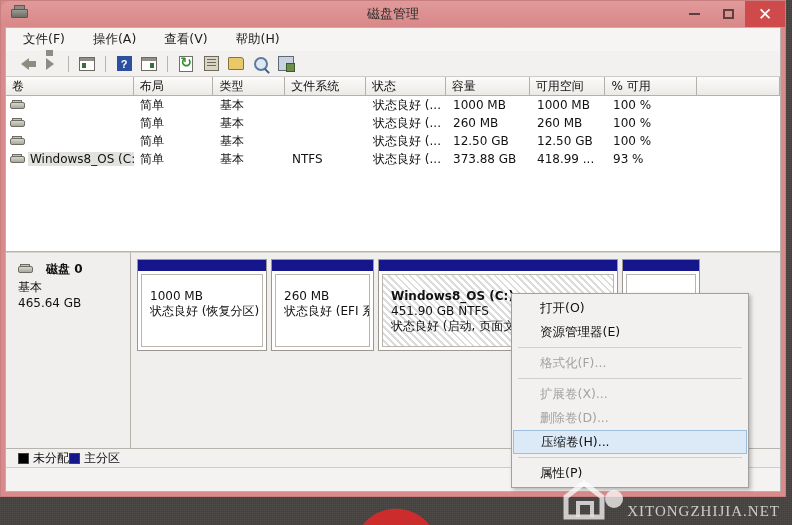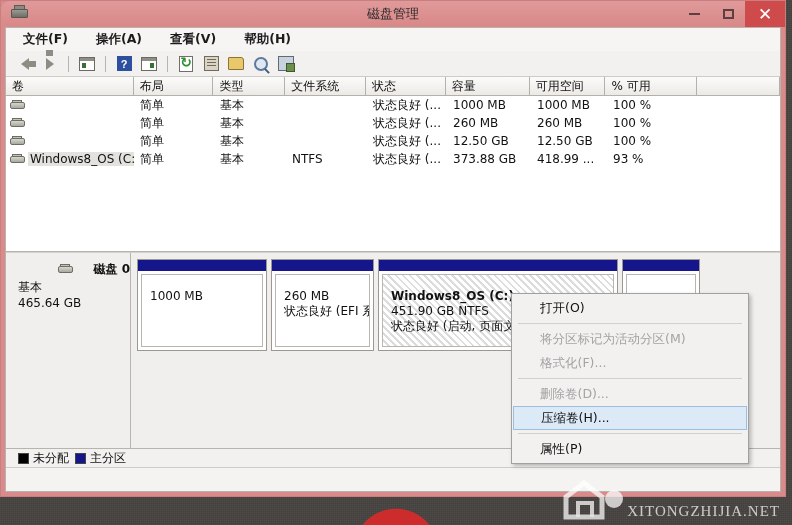--- a/index.html
+++ b/index.html
@@ -62,21 +62,21 @@
     flex:1; margin:0 4px 4px 4px; background:#f2f1f0;
     border:1px solid #b7b3ad; display:flex; flex-direction:column;
     position:relative;
   }
   #menubar {
     height:23px; flex:0 0 23px; display:flex; align-items:center;
     background:#f6f5f4; padding-left:14px; gap:22px;
     font-size:12.5px; color:#1c1c1c;
     font-family:"DejaVu Sans","Liberation Sans",sans-serif;
   }
-  .menu-item { padding:2px 3px; cursor:default;font-weight:bold; }
+  .menu-item { padding:2px 3px; cursor:default; }
   #toolbar {
     height:26px; flex:0 0 26px; display:flex; align-items:center;
     background:#f2f1ef; border-bottom:1px solid #cfcbc6;
     padding-left:8px; gap:3px;
   }
   .tb { width:22px; height:22px; display:flex; align-items:center; justify-content:center; position:relative; }
   .tb-sep { width:1px; height:16px; background:#b8b4ae; margin:0 4px; }
   
   .arrow { width:0;height:0; }
   .arrow.left  { border-top:6px solid transparent; border-bottom:6px solid transparent; border-right:8px solid #8d8d83; position:relative; }
@@ -131,40 +131,40 @@
   #gfx-scroll { flex:1; display:flex; position:relative; }
   #disk-info {
     flex:0 0 125px; background:#f0efed; border-right:1px solid #b7b3ad;
     border-bottom:1px solid #b7b3ad; border-top:1px solid #d6d3cf;
     padding:8px 0 0 12px;
   }
   #disk-info .dl {
     font-size:12px; color:#111; line-height:16px;
     font-family:"DejaVu Sans","Liberation Sans",sans-serif;
   }
-  #disk-info .dtitle { display:flex; align-items:center; gap:20px; font-weight:bold; margin-bottom:2px;justify-content:flex-end; }
+  #disk-info .dtitle { display:flex; align-items:center; gap:13px; font-weight:bold; margin-bottom:2px; }
   #parts {
     flex:1; display:flex; gap:4px; padding:6px 0 0 6px;
     border-bottom:1px solid #b7b3ad; border-top:1px solid #d6d3cf; background:#f0efed;
     align-items:flex-start;
   }
   .part {
     height:92px; background:#fff; border:1px solid #9b9890;
     display:flex; flex-direction:column; position:relative; overflow:hidden;
   }
   .part .cap { height:11px; flex:0 0 11px; background:#16168c; }
   .part .body { flex:1; margin:3px; border:1px solid #b9b6b0; background:#fff;
                 padding:14px 0 0 8px; position:relative; overflow:hidden; }
   .part.sys .body {
     background:repeating-linear-gradient(45deg,#fff 0 3px,#dcdcdc 3px 5px);
   }
   .part .ptxt { font-size:12px; color:#111; line-height:15px; white-space:nowrap;
                 font-family:"DejaVu Sans","Liberation Sans",sans-serif; position:relative; }
   .part .ptxt.b { font-weight:bold; }
-  #legend { height:18px; flex:0 0 18px; display:flex; align-items:center; gap:6px;
+  #legend { height:18px; flex:0 0 18px; display:flex; align-items:center; 
             padding-left:12px; background:#f2f1f0; }
   .lg { display:flex; align-items:center; gap:4px; font-size:12px; color:#111;
         font-family:"DejaVu Sans","Liberation Sans",sans-serif; }
   .lg .sw { width:11px; height:11px; border:1px solid #444; }
   #statusbar { height:24px; flex:0 0 24px; background:#f4f3f1; border-top:1px solid #cfccc7; }
   
   #ctxmenu {
     position:absolute; left:505px; top:265px; width:238px;
     background:#f2f1f0; border:1px solid #a0a0a0;
     box-shadow:2px 2px 4px rgba(0,0,0,.25);
@@ -350,20 +350,21 @@
             <span>磁盘 0</span>
           </div>
           <div class="dl">基本</div>
           <div class="dl">465.64 GB</div>
         </div>
         <div id="parts">
             <div class="part" style="width: 130px;">
               <div class="cap"></div>
               <div class="body">
                 <div class="ptxt">1000 MB</div>
+                <div class="ptxt">状态良好 (恢复分区)</div>
               </div>
             </div>
             <div class="part" style="width: 103px;">
               <div class="cap"></div>
               <div class="body">
                 <div class="ptxt">260 MB</div>
                 <div class="ptxt">状态良好 (EFI 系</div>
               </div>
             </div>
             <div class="part sys" style="width: 240px;">
@@ -389,24 +390,25 @@
             <span class="sw" style="background: rgb(22, 22, 140);"></span>
             <span>主分区</span>
           </div>
         </div>
     </div>
 
     <div id="statusbar"></div>
 
     <div id="ctxmenu">
         <div class="mi">打开(O)</div>
+        <div class="mi">资源管理器(E)</div>
         <div class="msep"></div>
-        <div class="mi dis">将分区标记为活动分区(M)</div>
         <div class="mi dis">格式化(F)...</div>
         <div class="msep"></div>
+        <div class="mi dis">扩展卷(X)...</div>
         <div class="mi dis">删除卷(D)...</div>
         <div class="mi hl">压缩卷(H)...</div>
         <div class="msep"></div>
         <div class="mi">属性(P)</div>
       </div>
 
   </div>
 </div>
 
 <div id="wm">

